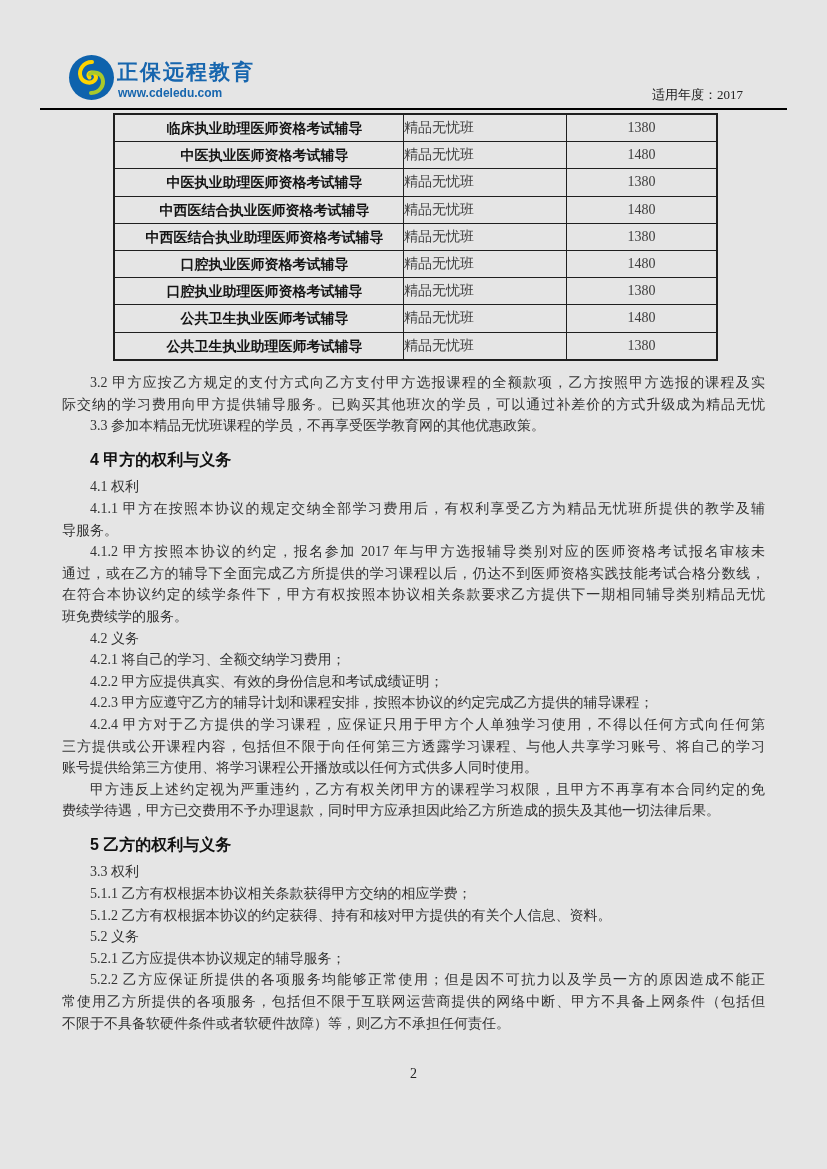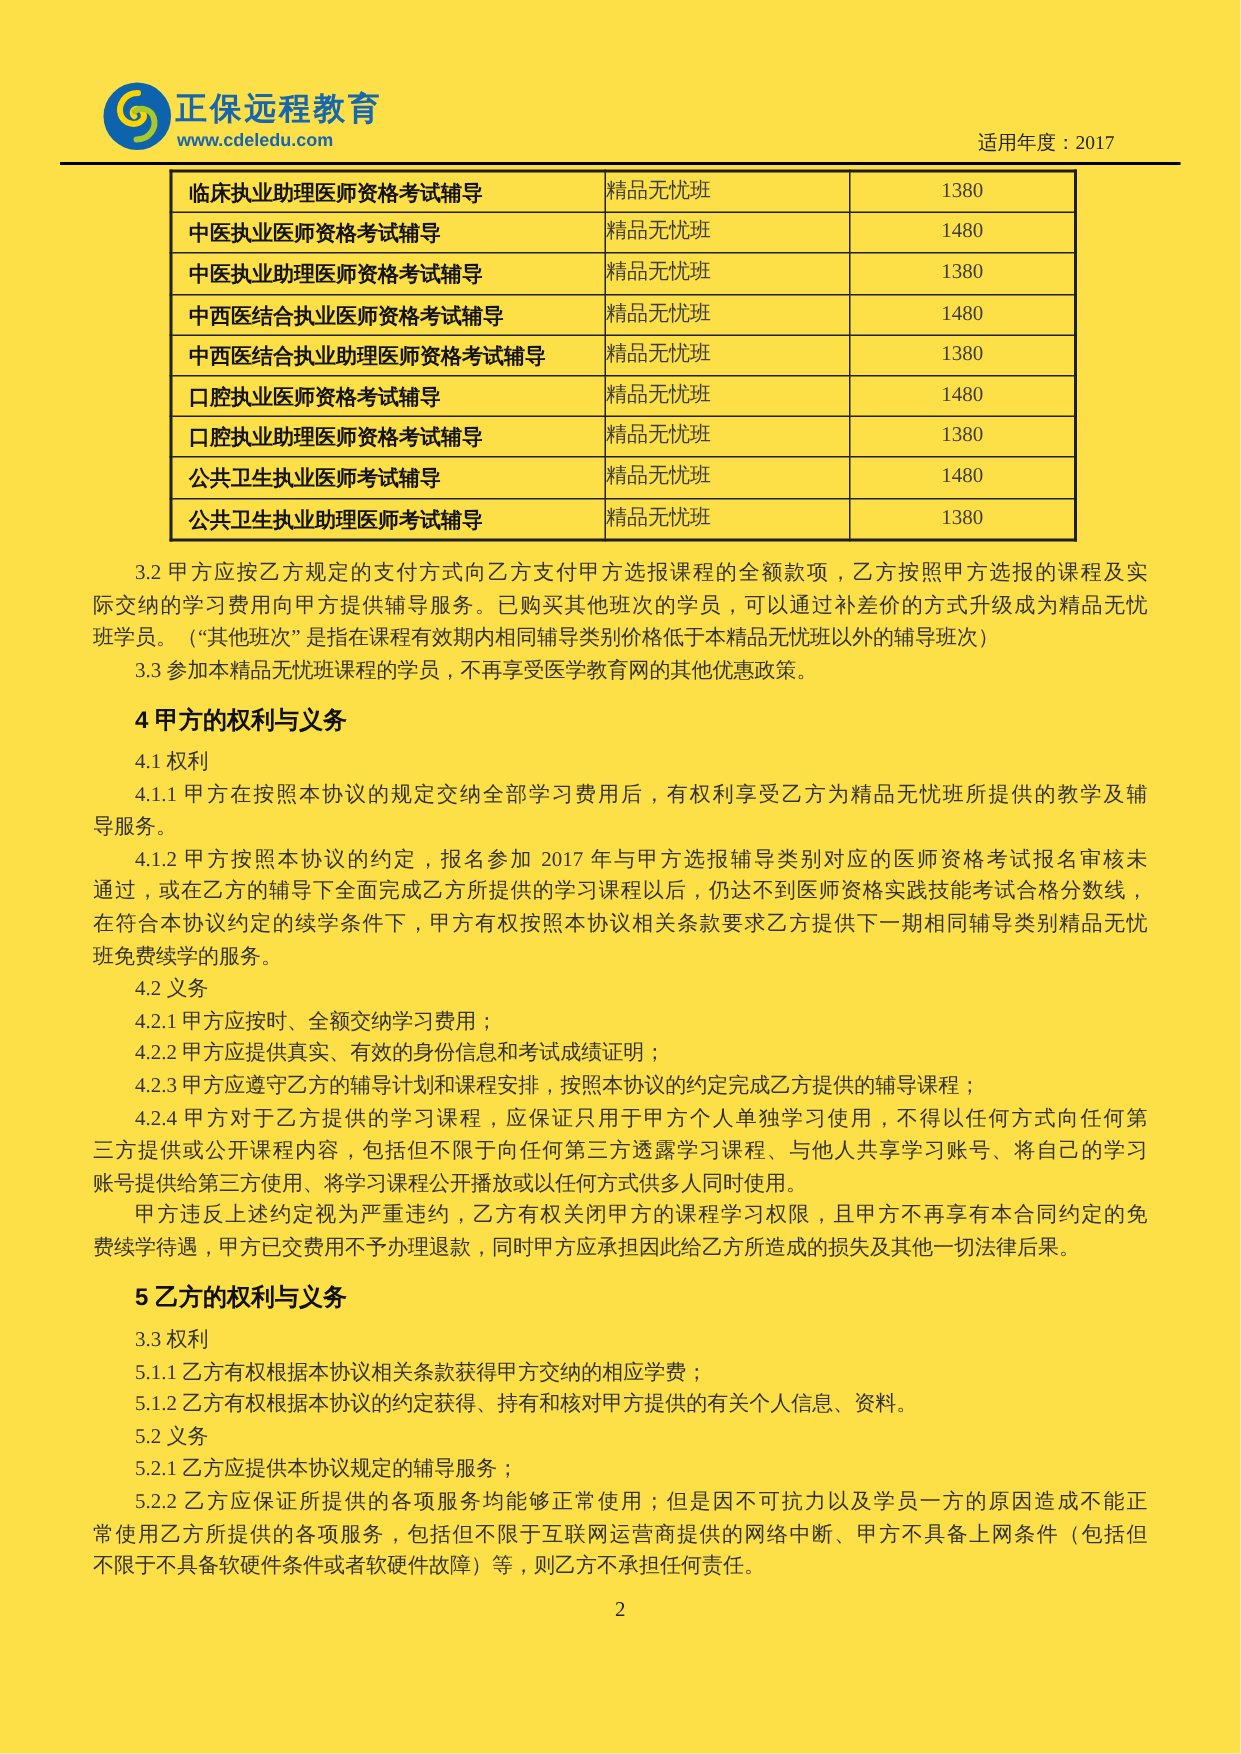--- a/index.html
+++ b/index.html
@@ -1,20 +1,20 @@
 <!DOCTYPE html>
 <html><head>
 <meta charset="utf-8">
 <style>
   html, body { margin: 0; padding: 0; background: #ffffff; }
   .page {
     position: relative;
     width: 827px;
     height: 1169px;
-    background: #fde047;
+    background: #e5e5e5;
     overflow: hidden;
     font-family: "Liberation Serif", "DejaVu Serif", serif;
     color: #333;
     text-decoration: underline;
   }
 
   
   .logo-wrap { position: absolute; left: 68px; top: 54px; width: 47px; height: 47px; }
   .brand-name {
     position: absolute; left: 117px; top: 58px;
@@ -52,21 +52,21 @@
     line-height: 26.2px;
     overflow: hidden;
     white-space: nowrap;
   }
   td.col-course {
     width: 277px;
     padding-left: 11px;
     font-family: "Liberation Sans", "DejaVu Sans", sans-serif;
     font-weight: 700;
     color: #141414;
-    text-align: left;
+    text-align: center;
   }
   td.col-class  { width: 162px; color: #3d3d3d; }
   td.col-price  { width: 149px; text-align: center; color: #3d3d3d; }
 
   
   .doc-body {
     position: absolute; left: 62px; top: 372px; width: 703px;
   }
   .para { margin: 0; }
   .line {
@@ -160,21 +160,20 @@
           <td class="col-class">精品无忧班</td>
           <td class="col-price">1380</td>
         </tr>
       </tbody>
   </table>
 
   <div class="doc-body">
       <div class="para body">
         <div class="line first just">3.2 甲方应按乙方规定的支付方式向乙方支付甲方选报课程的全额款项，乙方按照甲方选报的课程及实</div>
         <div class="line just">际交纳的学习费用向甲方提供辅导服务。已购买其他班次的学员，可以通过补差价的方式升级成为精品无忧</div>
-        <div class="line">班学员。（“其他班次” 是指在课程有效期内相同辅导类别价格低于本精品无忧班以外的辅导班次）</div>
       </div>
       <div class="para body">
         <div class="line first">3.3 参加本精品无忧班课程的学员，不再享受医学教育网的其他优惠政策。</div>
       </div>
       <div class="para heading">
         <div class="line first">4 甲方的权利与义务</div>
       </div>
       <div class="para body">
         <div class="line first">4.1 权利</div>
       </div>
@@ -185,21 +184,21 @@
       <div class="para body">
         <div class="line first just">4.1.2 甲方按照本协议的约定，报名参加 2017 年与甲方选报辅导类别对应的医师资格考试报名审核未</div>
         <div class="line just">通过，或在乙方的辅导下全面完成乙方所提供的学习课程以后，仍达不到医师资格实践技能考试合格分数线，</div>
         <div class="line just">在符合本协议约定的续学条件下，甲方有权按照本协议相关条款要求乙方提供下一期相同辅导类别精品无忧</div>
         <div class="line">班免费续学的服务。</div>
       </div>
       <div class="para body">
         <div class="line first">4.2 义务</div>
       </div>
       <div class="para body">
-        <div class="line first">4.2.1 甲方应按时、全额交纳学习费用；</div>
+        <div class="line first">4.2.1 将自己的学习、全额交纳学习费用；</div>
       </div>
       <div class="para body">
         <div class="line first">4.2.2 甲方应提供真实、有效的身份信息和考试成绩证明；</div>
       </div>
       <div class="para body">
         <div class="line first">4.2.3 甲方应遵守乙方的辅导计划和课程安排，按照本协议的约定完成乙方提供的辅导课程；</div>
       </div>
       <div class="para body">
         <div class="line first just">4.2.4 甲方对于乙方提供的学习课程，应保证只用于甲方个人单独学习使用，不得以任何方式向任何第</div>
         <div class="line just">三方提供或公开课程内容，包括但不限于向任何第三方透露学习课程、与他人共享学习账号、将自己的学习</div>

